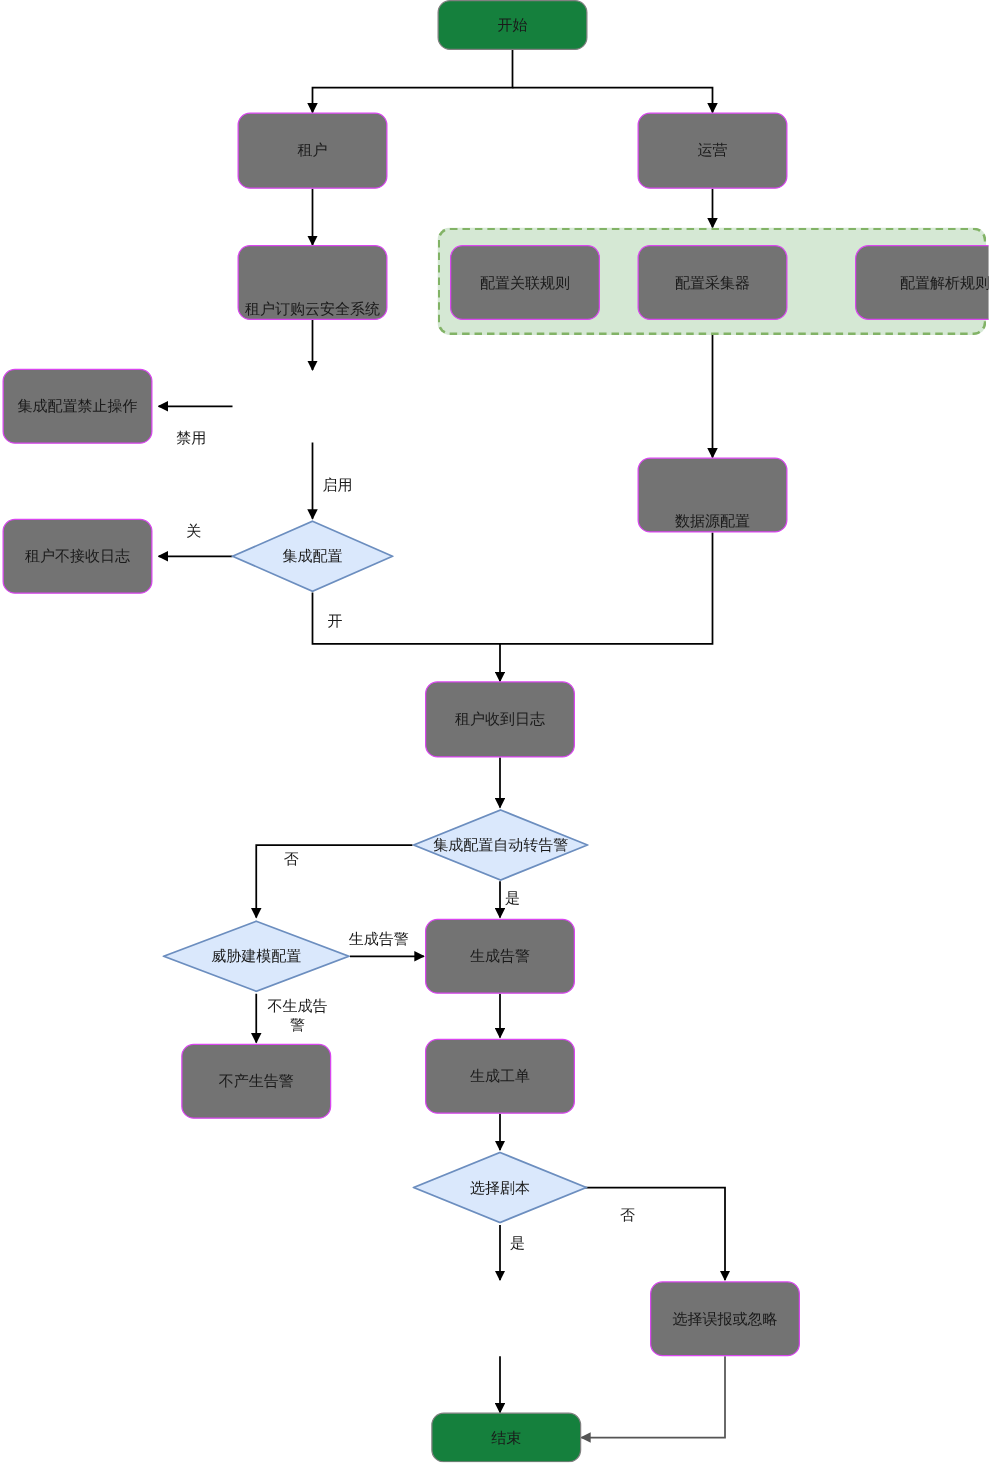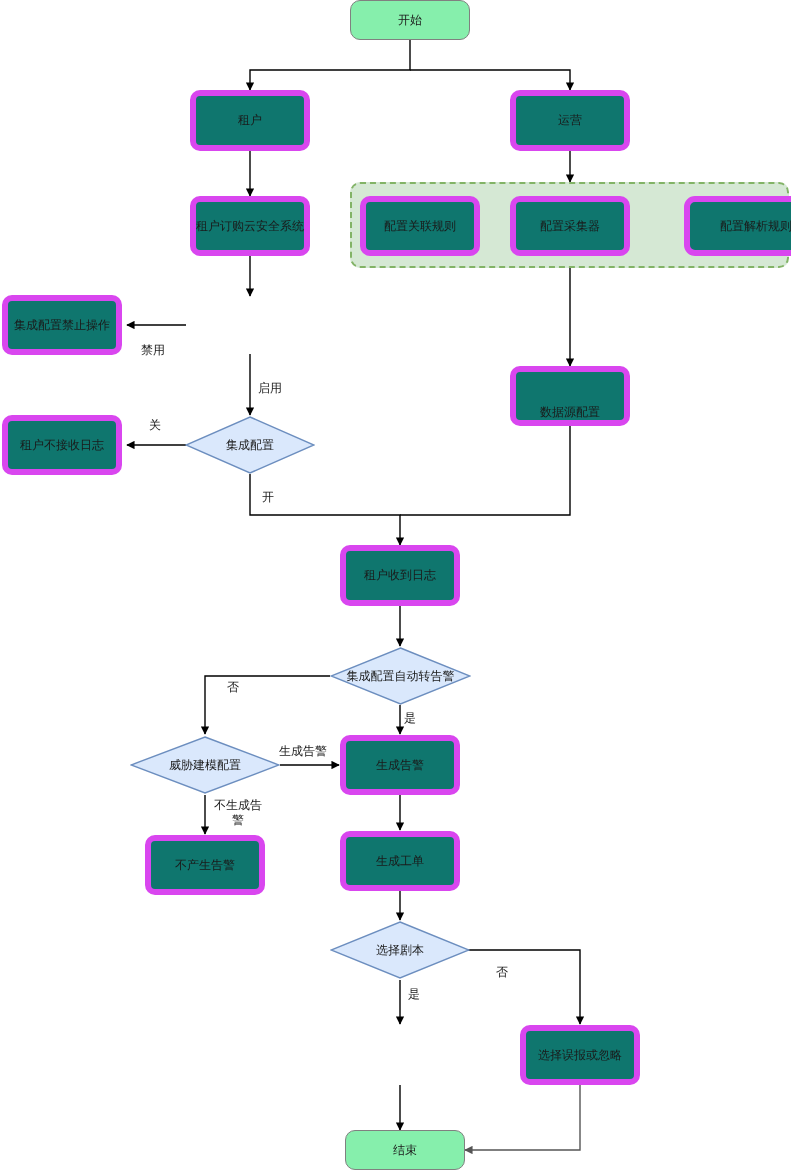--- a/index.html
+++ b/index.html
@@ -32,26 +32,26 @@
     display: flex;
     align-items: center;
     justify-content: center;
     text-align: center;
     font-size: 12px;
     line-height: 1.25;
     color: #1a1a1a;
     z-index: 3;
   }
   .node-process {
-    background: #0f766e;
-    border: 6px solid #d946ef;
+    background: #737373;
+    border: 1px solid #d946ef;
     border-radius: 10px;
   }
   .node-terminator {
-    background: #86efac;
+    background: #15803d;
     border: 1px solid #808080;
     border-radius: 10px;
   }
   .group-box {
     position: absolute;
     box-sizing: border-box;
     background: #d5e8d4;
     border: 2px dashed #82b366;
     border-radius: 10px;
     z-index: 1;
@@ -162,21 +162,21 @@
   </div>
 
   <div class="node node-process" style="left:190px; top:90px; width:120px; height:61px;">
     <span>租户</span>
   </div>
 
   <div class="node node-process" style="left:510px; top:90px; width:120px; height:61px;">
     <span>运营</span>
   </div>
 
-  <div class="node node-process" style="left:190px; top:196px; width:120px; height:60px;">
+  <div class="node node-process" style="left:190px; top:196px; width:120px; height:60px;align-items:flex-end;">
     <span>租户订购云安全系统</span>
   </div>
 
   <div class="node node-process" style="left:360px; top:196px; width:120px; height:60px;">
     <span>配置关联规则</span>
   </div>
 
   <div class="node node-process" style="left:510px; top:196px; width:120px; height:60px;">
     <span>配置采集器</span>
   </div>

